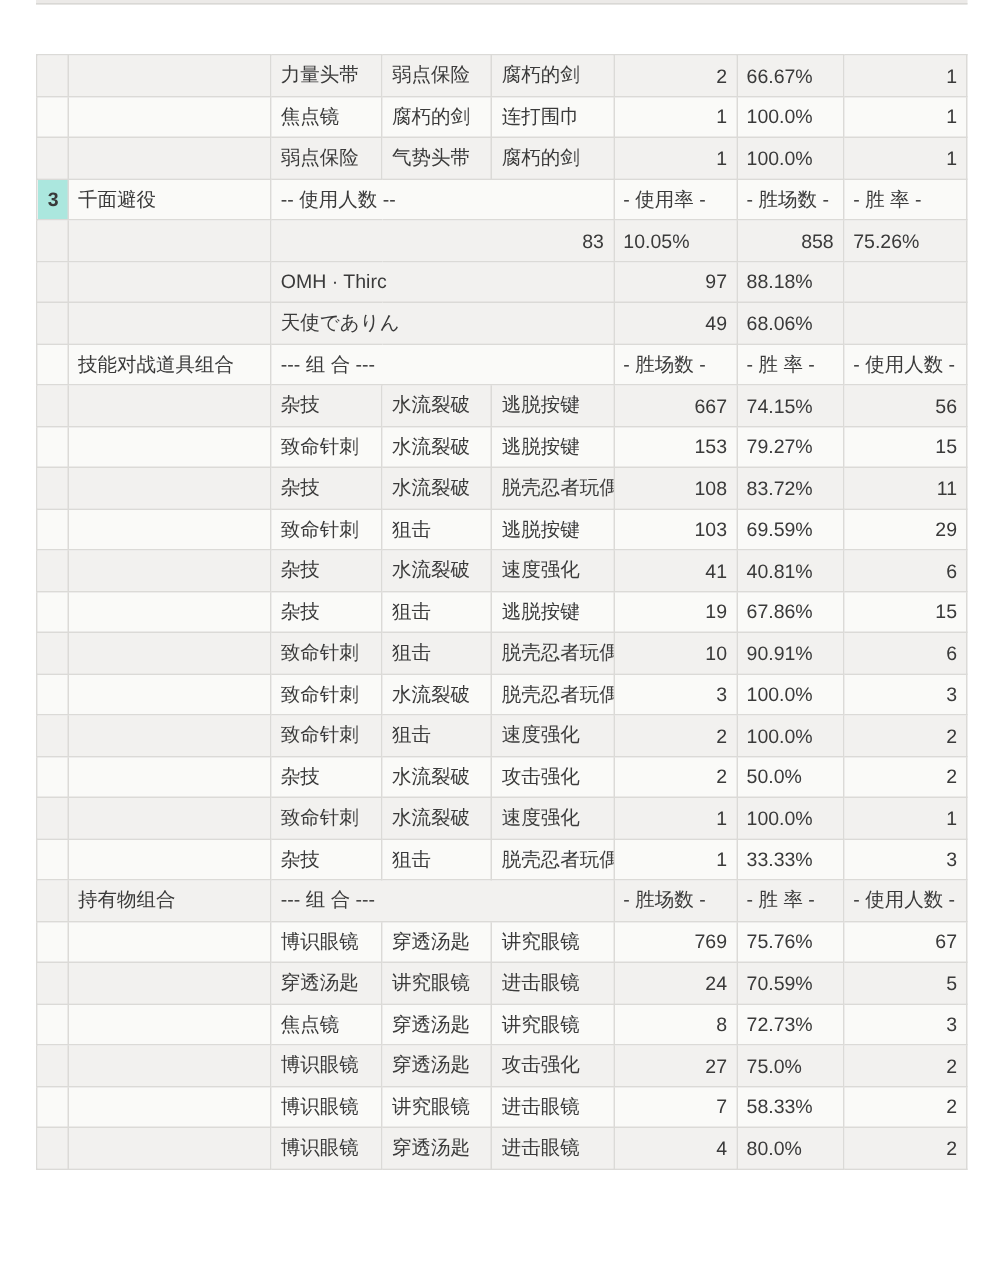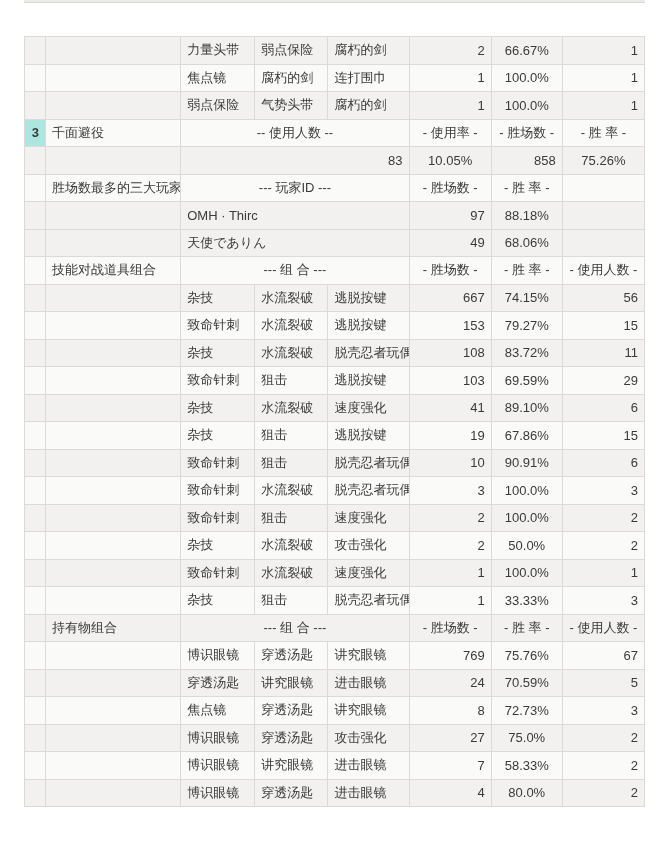--- a/index.html
+++ b/index.html
@@ -25,21 +25,21 @@
   }
   tr.odd td{background:#f2f1ef;}
   tr.even td{background:#fafaf8;}
   td.numcol{
     background:#fdfdfc;
     border-right:2px solid #a3a3a1;
     text-align:right;font-weight:bold;padding:0 4px;
   }
   td.numcol.hl{background:var(--hl,#abe7de);}
   .a-l{text-align:left;}
-  .a-c{text-align:center;}
+  .a-c{text-align:left;}
   .a-r{text-align:right;}
 </style>
 </head>
 <body>
 
 <div class="clipped-row-edge"></div>
 
 <div class="sheet">
   <table class="grid">
     <colgroup id="sheet-cols">
@@ -92,28 +92,20 @@
           <td class="a-c">- 胜 率 -</td>
         </tr>
         <tr class="odd">
           <td class="numcol"></td>
           <td class="a-l"></td>
           <td colspan="3" class="a-r">83</td>
           <td class="a-c">10.05%</td>
           <td class="a-r">858</td>
           <td class="a-c">75.26%</td>
         </tr>
-        <tr class="even">
-          <td class="numcol"></td>
-          <td class="a-l">胜场数最多的三大玩家</td>
-          <td colspan="3" class="a-c">--- 玩家ID ---</td>
-          <td class="a-c">- 胜场数 -</td>
-          <td class="a-c">- 胜 率 -</td>
-          <td class="a-l"></td>
-        </tr>
         <tr class="odd">
           <td class="numcol"></td>
           <td class="a-l"></td>
           <td colspan="3" class="a-l">OMH · Thirc</td>
           <td class="a-r">97</td>
           <td class="a-c">88.18%</td>
           <td class="a-l"></td>
         </tr>
         <tr class="odd">
           <td class="numcol"></td>
@@ -171,21 +163,21 @@
           <td class="a-c">69.59%</td>
           <td class="a-r">29</td>
         </tr>
         <tr class="odd">
           <td class="numcol"></td>
           <td class="a-l"></td>
           <td class="a-l">杂技</td>
           <td class="a-l">水流裂破</td>
           <td class="a-l">速度强化</td>
           <td class="a-r">41</td>
-          <td class="a-c">89.10%</td>
+          <td class="a-c">40.81%</td>
           <td class="a-r">6</td>
         </tr>
         <tr class="even">
           <td class="numcol"></td>
           <td class="a-l"></td>
           <td class="a-l">杂技</td>
           <td class="a-l">狙击</td>
           <td class="a-l">逃脱按键</td>
           <td class="a-r">19</td>
           <td class="a-c">67.86%</td>

